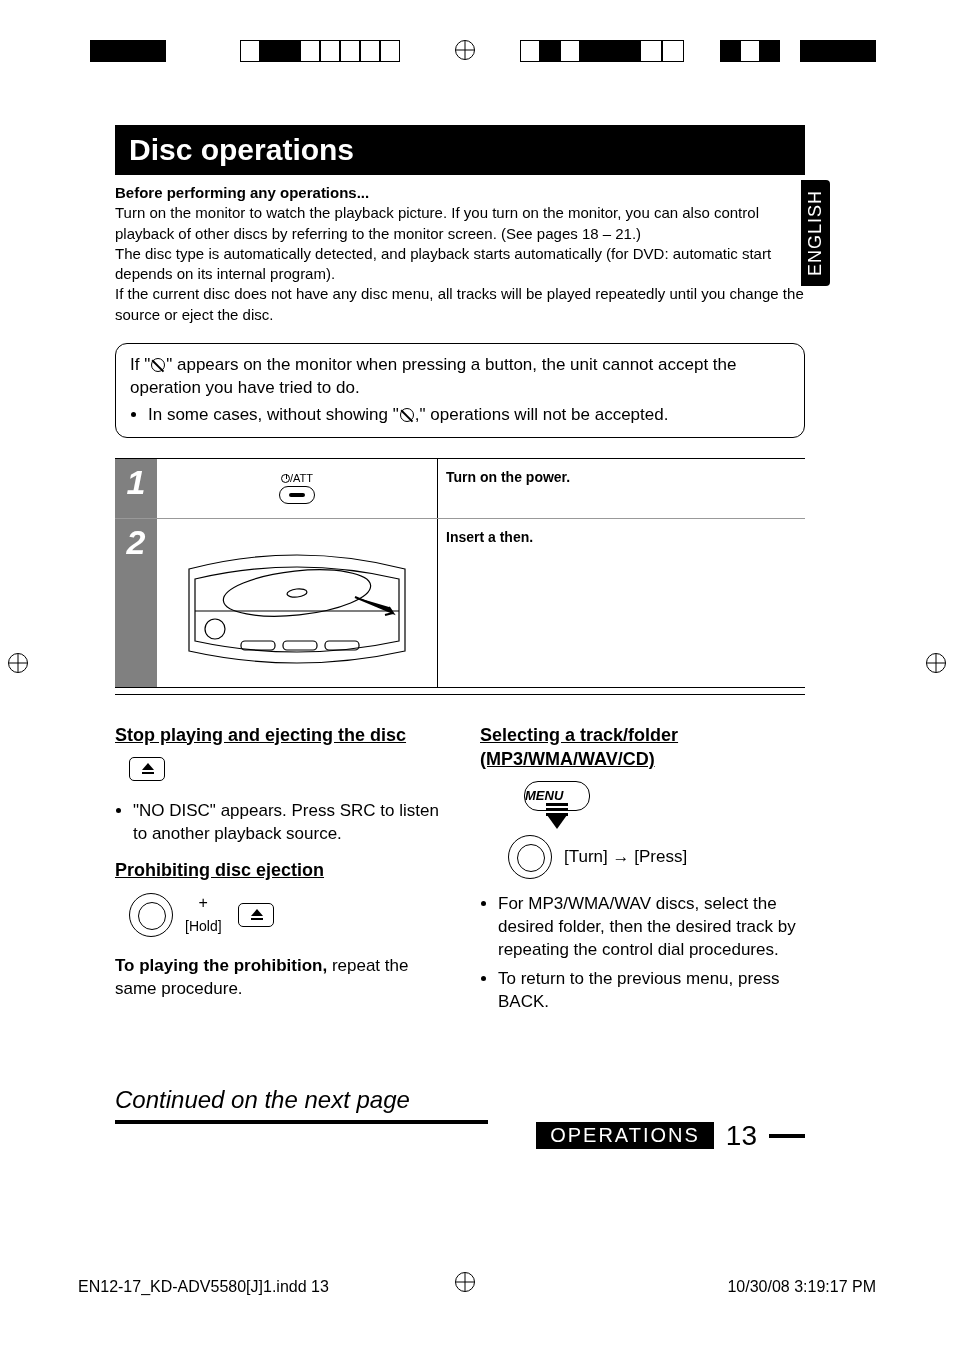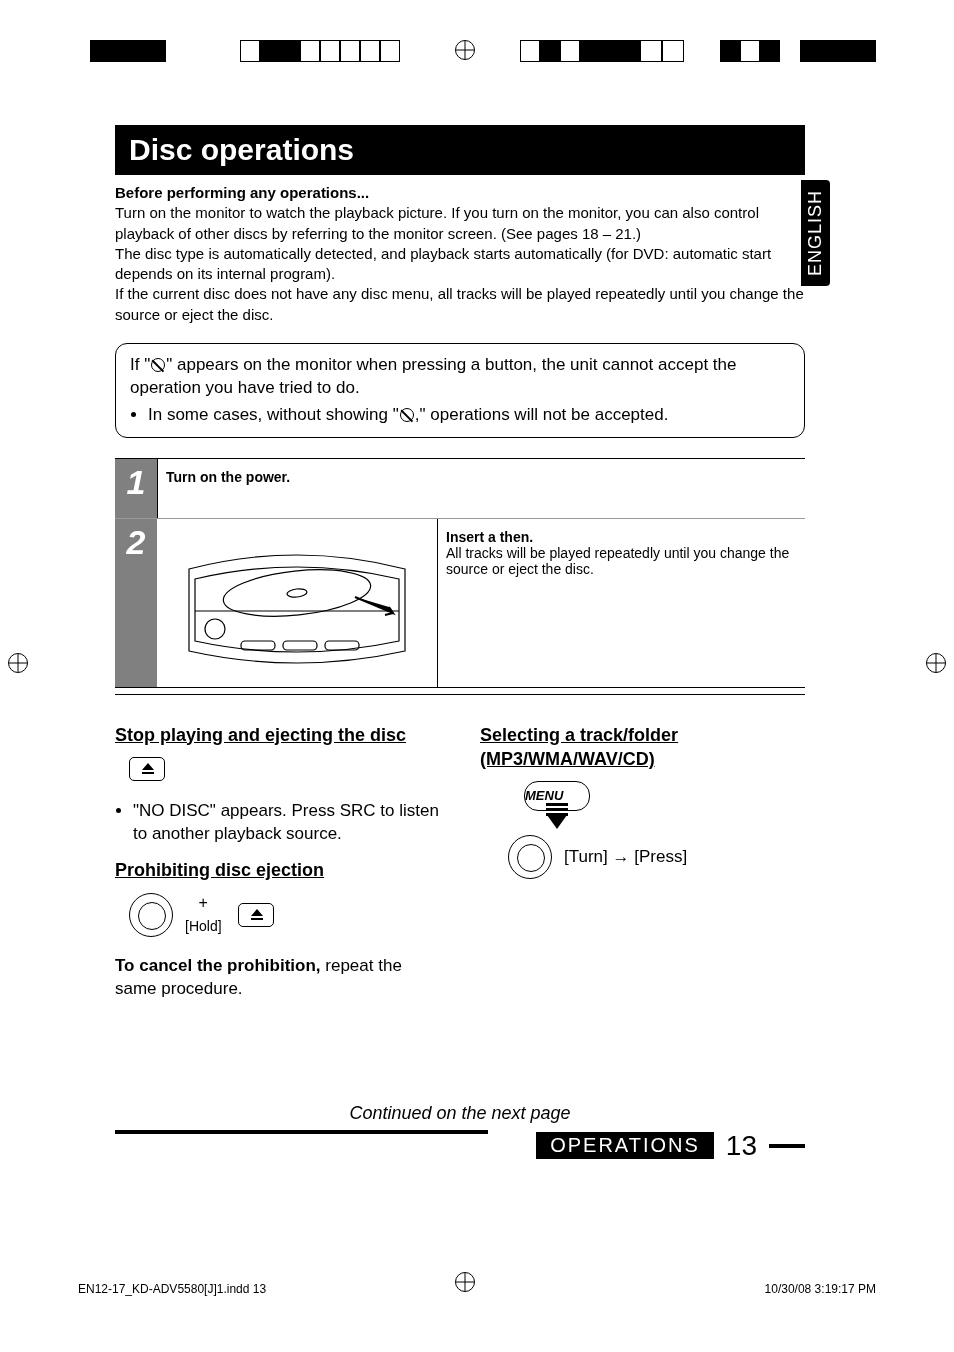--- a/index.html
+++ b/index.html
@@ -271,24 +271,24 @@
   }
   .down-arrow::before {
     content:"";
     position:absolute;
     width: 22px; height: 3px; background:#000;
     top:-26px; left:-11px;
     box-shadow: 0 5px 0 #000, 0 10px 0 #000;
   }
   .turn-press { font-size: 17px; }
   .continued {
-    text-align: center;
+    text-align: left;
     font-style: italic;
-    font-size: 18px;
-    margin-top: 85px;
+    font-size: 24px;
+    margin-top: 60px;
     font-family: "Arial Narrow", Arial, sans-serif;
   }
   .footer-bar {
     margin-top: 12px;
     display: flex;
     align-items: center;
     justify-content: flex-end;
     gap: 12px;
   }
   .footer-bar .ops {
@@ -310,21 +310,21 @@
     margin-top: 6px;
     width: 100%;
   }
   .imprint {
     position: absolute;
     bottom: 56px;
     left: 78px;
     right: 78px;
     display: flex;
     justify-content: space-between;
-    font-size: 12px;
+    font-size: 16px;
   }
 </style>
 </head>
 <body>
 
 <div class="page">
 
   <div class="crop-top">
     <div class="crop-block" style="left:90px;width:38px;"></div>
     <div class="crop-block" style="left:128px;width:38px;"></div>
@@ -372,20 +372,28 @@
       <ul>
         <li>
           <span>In some cases, without showing "</span><span class="prohibit-icon"></span><span>," operations will not be accepted.</span>
         </li>
       </ul>
     </div>
 
     <div class="steps">
       <div class="step-row">
         <div class="step-num">1</div>
+        <div class="step-fig">
+          <div class="power-fig">
+            <div class="power-label">
+              <span class="power-sym"></span><span>/ATT</span>
+            </div>
+            <div class="power-btn"></div>
+          </div>
+        </div>
         <div class="step-text">
           <b>Turn on the power.</b>
         </div>
       </div>
       <div class="step-row" style="min-height:168px;">
         <div class="step-num">2</div>
         <div class="step-fig">
           <svg class="disc-fig" viewBox="0 0 260 140">
             <g stroke="#000" fill="none" stroke-width="1.2">
               <path d="M22 36 Q130 8 238 36 L238 118 Q130 142 22 118 Z"></path>
@@ -396,21 +404,20 @@
               <path d="M188 64 L226 80 L222 74 M226 80 L218 82" stroke-width="2" fill="#000"></path>
               <circle cx="48" cy="96" r="10"></circle>
               <rect x="74" y="108" width="34" height="9" rx="4"></rect>
               <rect x="116" y="108" width="34" height="9" rx="4"></rect>
               <rect x="158" y="108" width="34" height="9" rx="4"></rect>
             </g>
           </svg>
         </div>
         <div class="step-text">
           <b>Insert a then.</b><br>
-          <span>All tracks will be played repeatedly until you change the source or eject the disc.</span>
         </div>
       </div>
     </div>
 
     <div style="border-top:1.5px solid #000; margin-top:6px;"></div>
 
     <div class="cols">
       <div class="col">
         <h4>Stop playing and ejecting the disc</h4>
         <span class="eject-btn"></span>
@@ -420,32 +427,36 @@
         <h4>Prohibiting disc ejection</h4>
         <div class="dial-row">
           <span class="dial"></span>
           <span style="text-align:center">
             <span class="plus">+</span><br>
             <span class="hold-label">[Hold]</span>
           </span>
           <span class="eject-btn" style="margin-left:4px;"></span>
         </div>
         <p>
-          <b>To cancel the prohibition,</b><span> repeat the same procedure.</span>
+          <b>To playing the prohibition,</b><span> repeat the same procedure.</span>
         </p>
       </div>
 
       <div class="col">
         <h4>Selecting a track/folder (MP3/WMA/WAV/CD)</h4>
         <div class="menu-btn">MENU</div>
         <div class="down-arrow"></div>
         <div class="dial-row" style="margin-left:28px;">
           <span class="dial"></span>
           <span class="turn-press">[Turn] → [Press]</span>
         </div>
+        <ul class="bullet">
+          <li>For MP3/WMA/WAV discs, select the desired folder, then the desired track by repeating the control dial procedures.</li>
+          <li>To return to the previous menu, press BACK.</li>
+        </ul>
       </div>
     </div>
 
     <div class="continued">Continued on the next page</div>
 
     <div class="footer-rule-left" style="width:54%; margin-right:auto;"></div>
     <div class="footer-bar" style="margin-top:-4px;">
       <span class="ops">OPERATIONS</span>
       <span class="pagenum">13</span>
       <span class="rule"></span>

